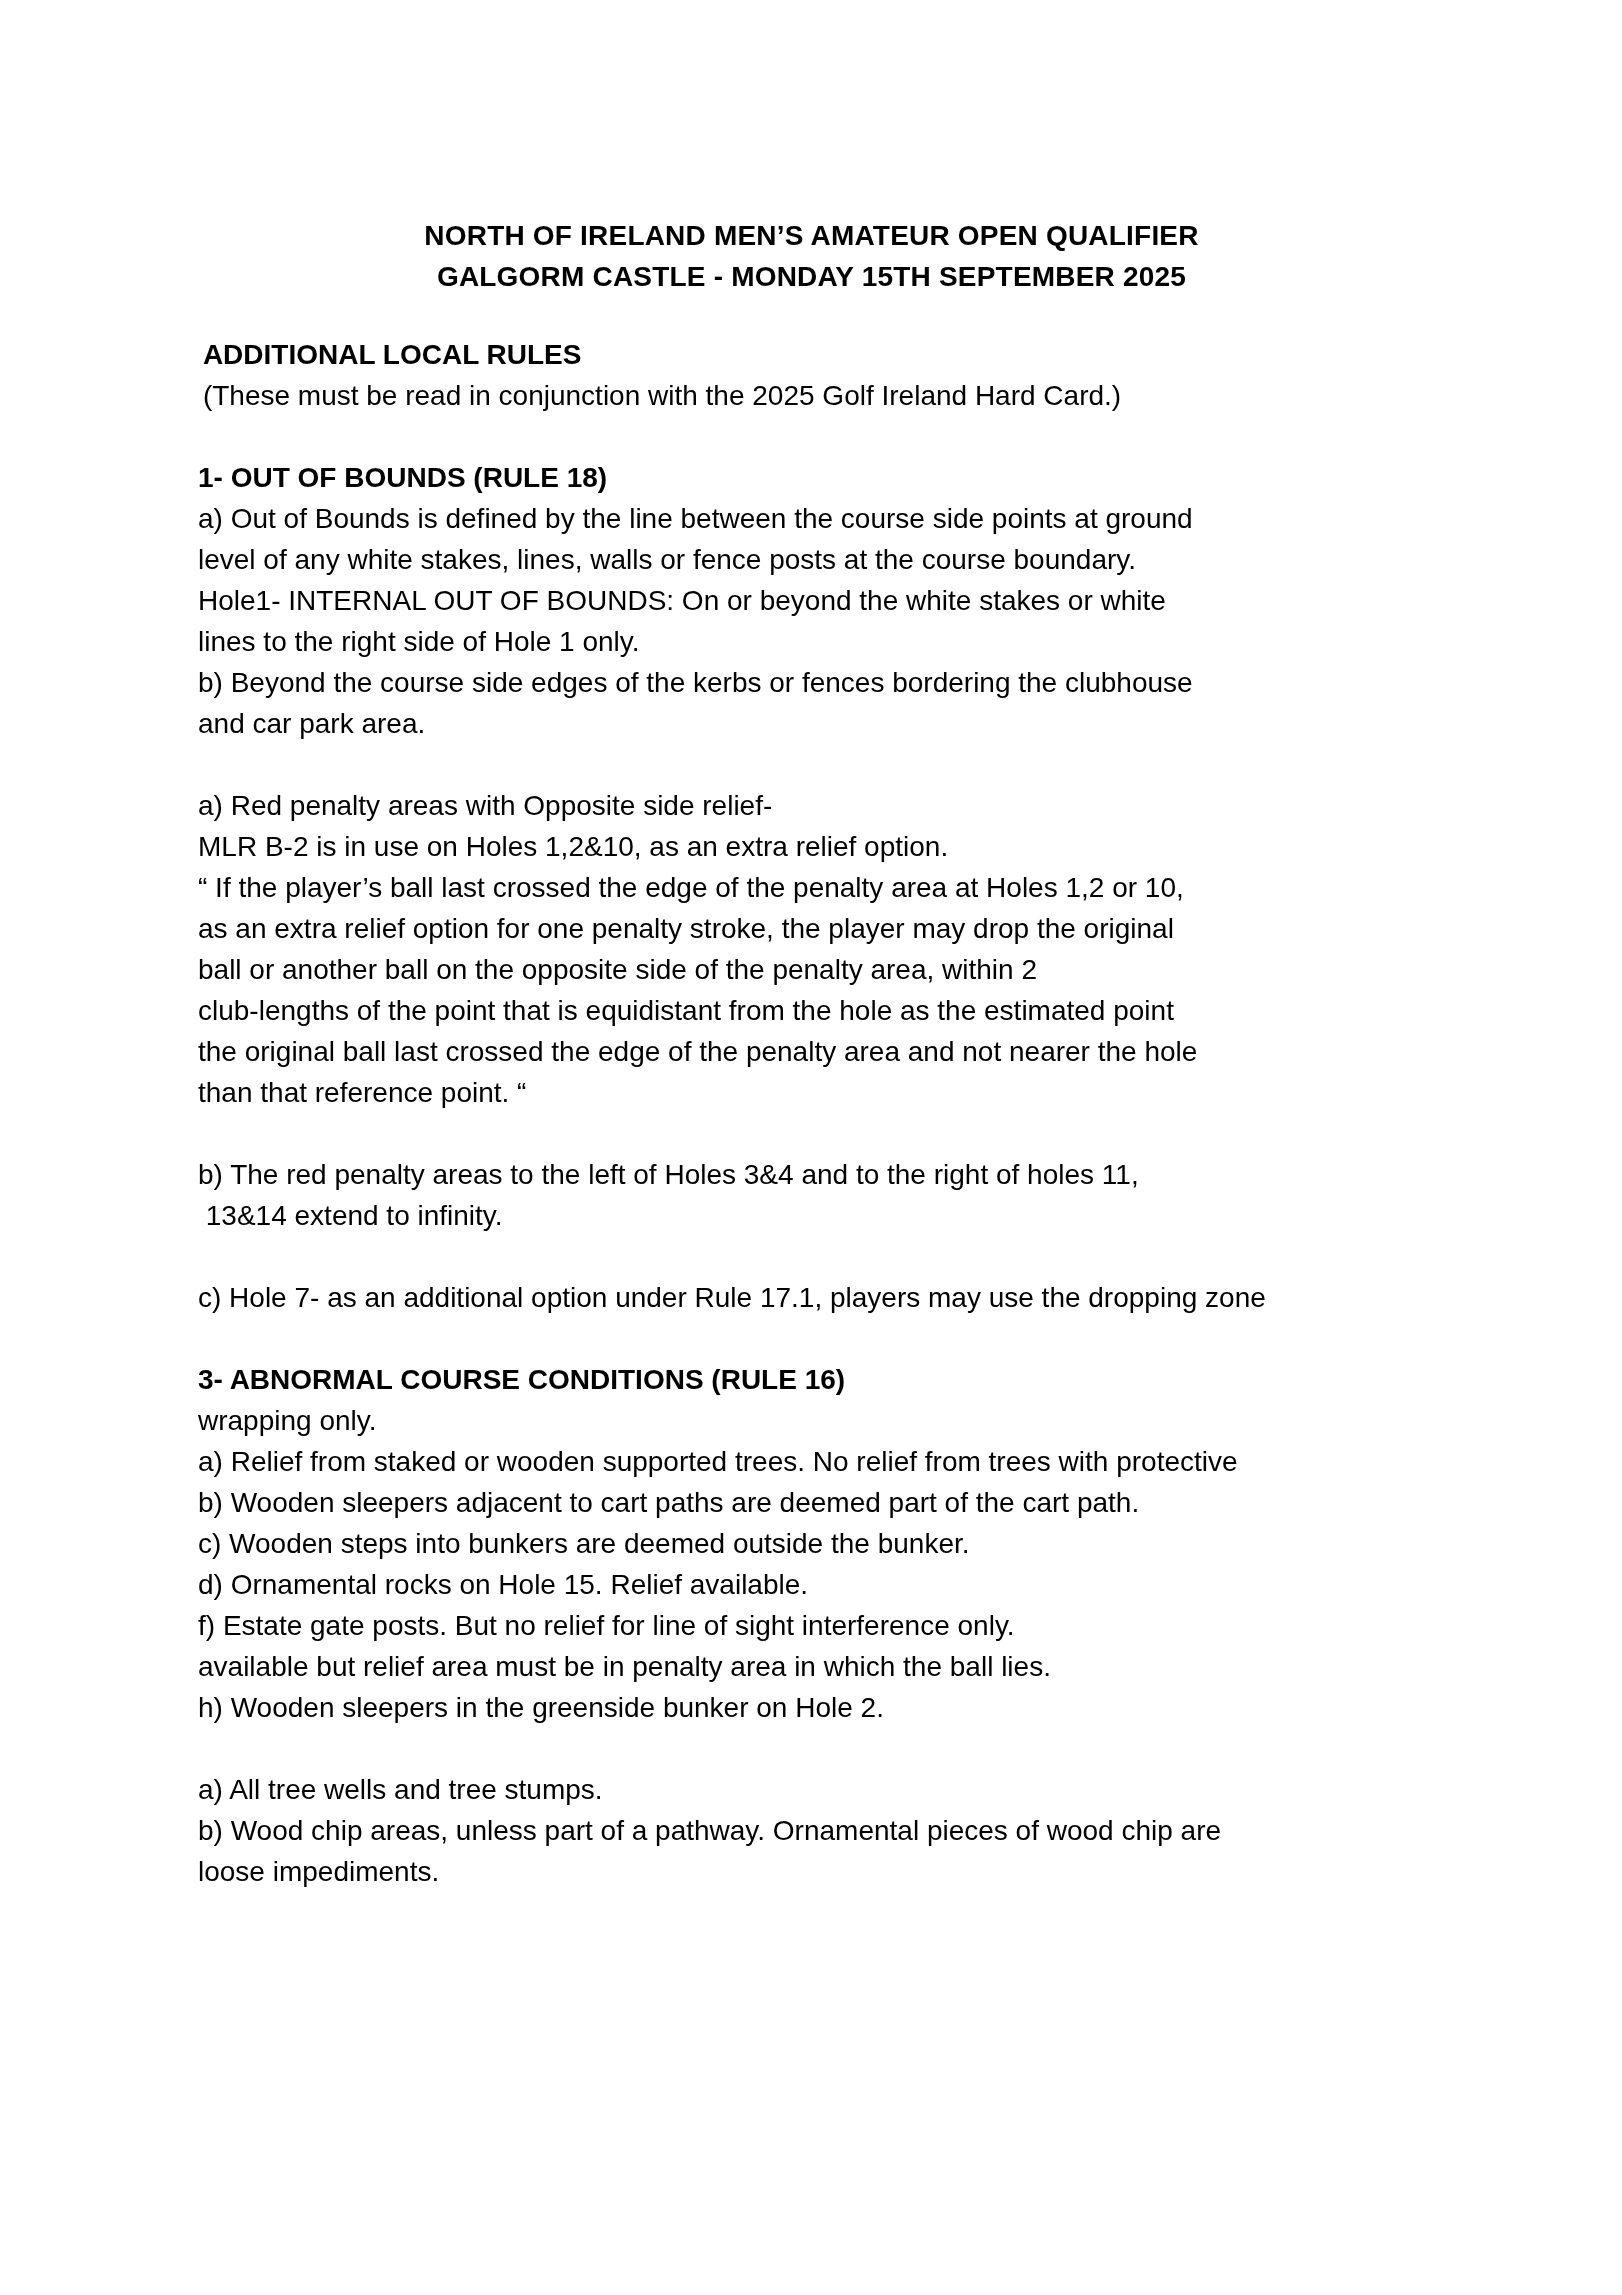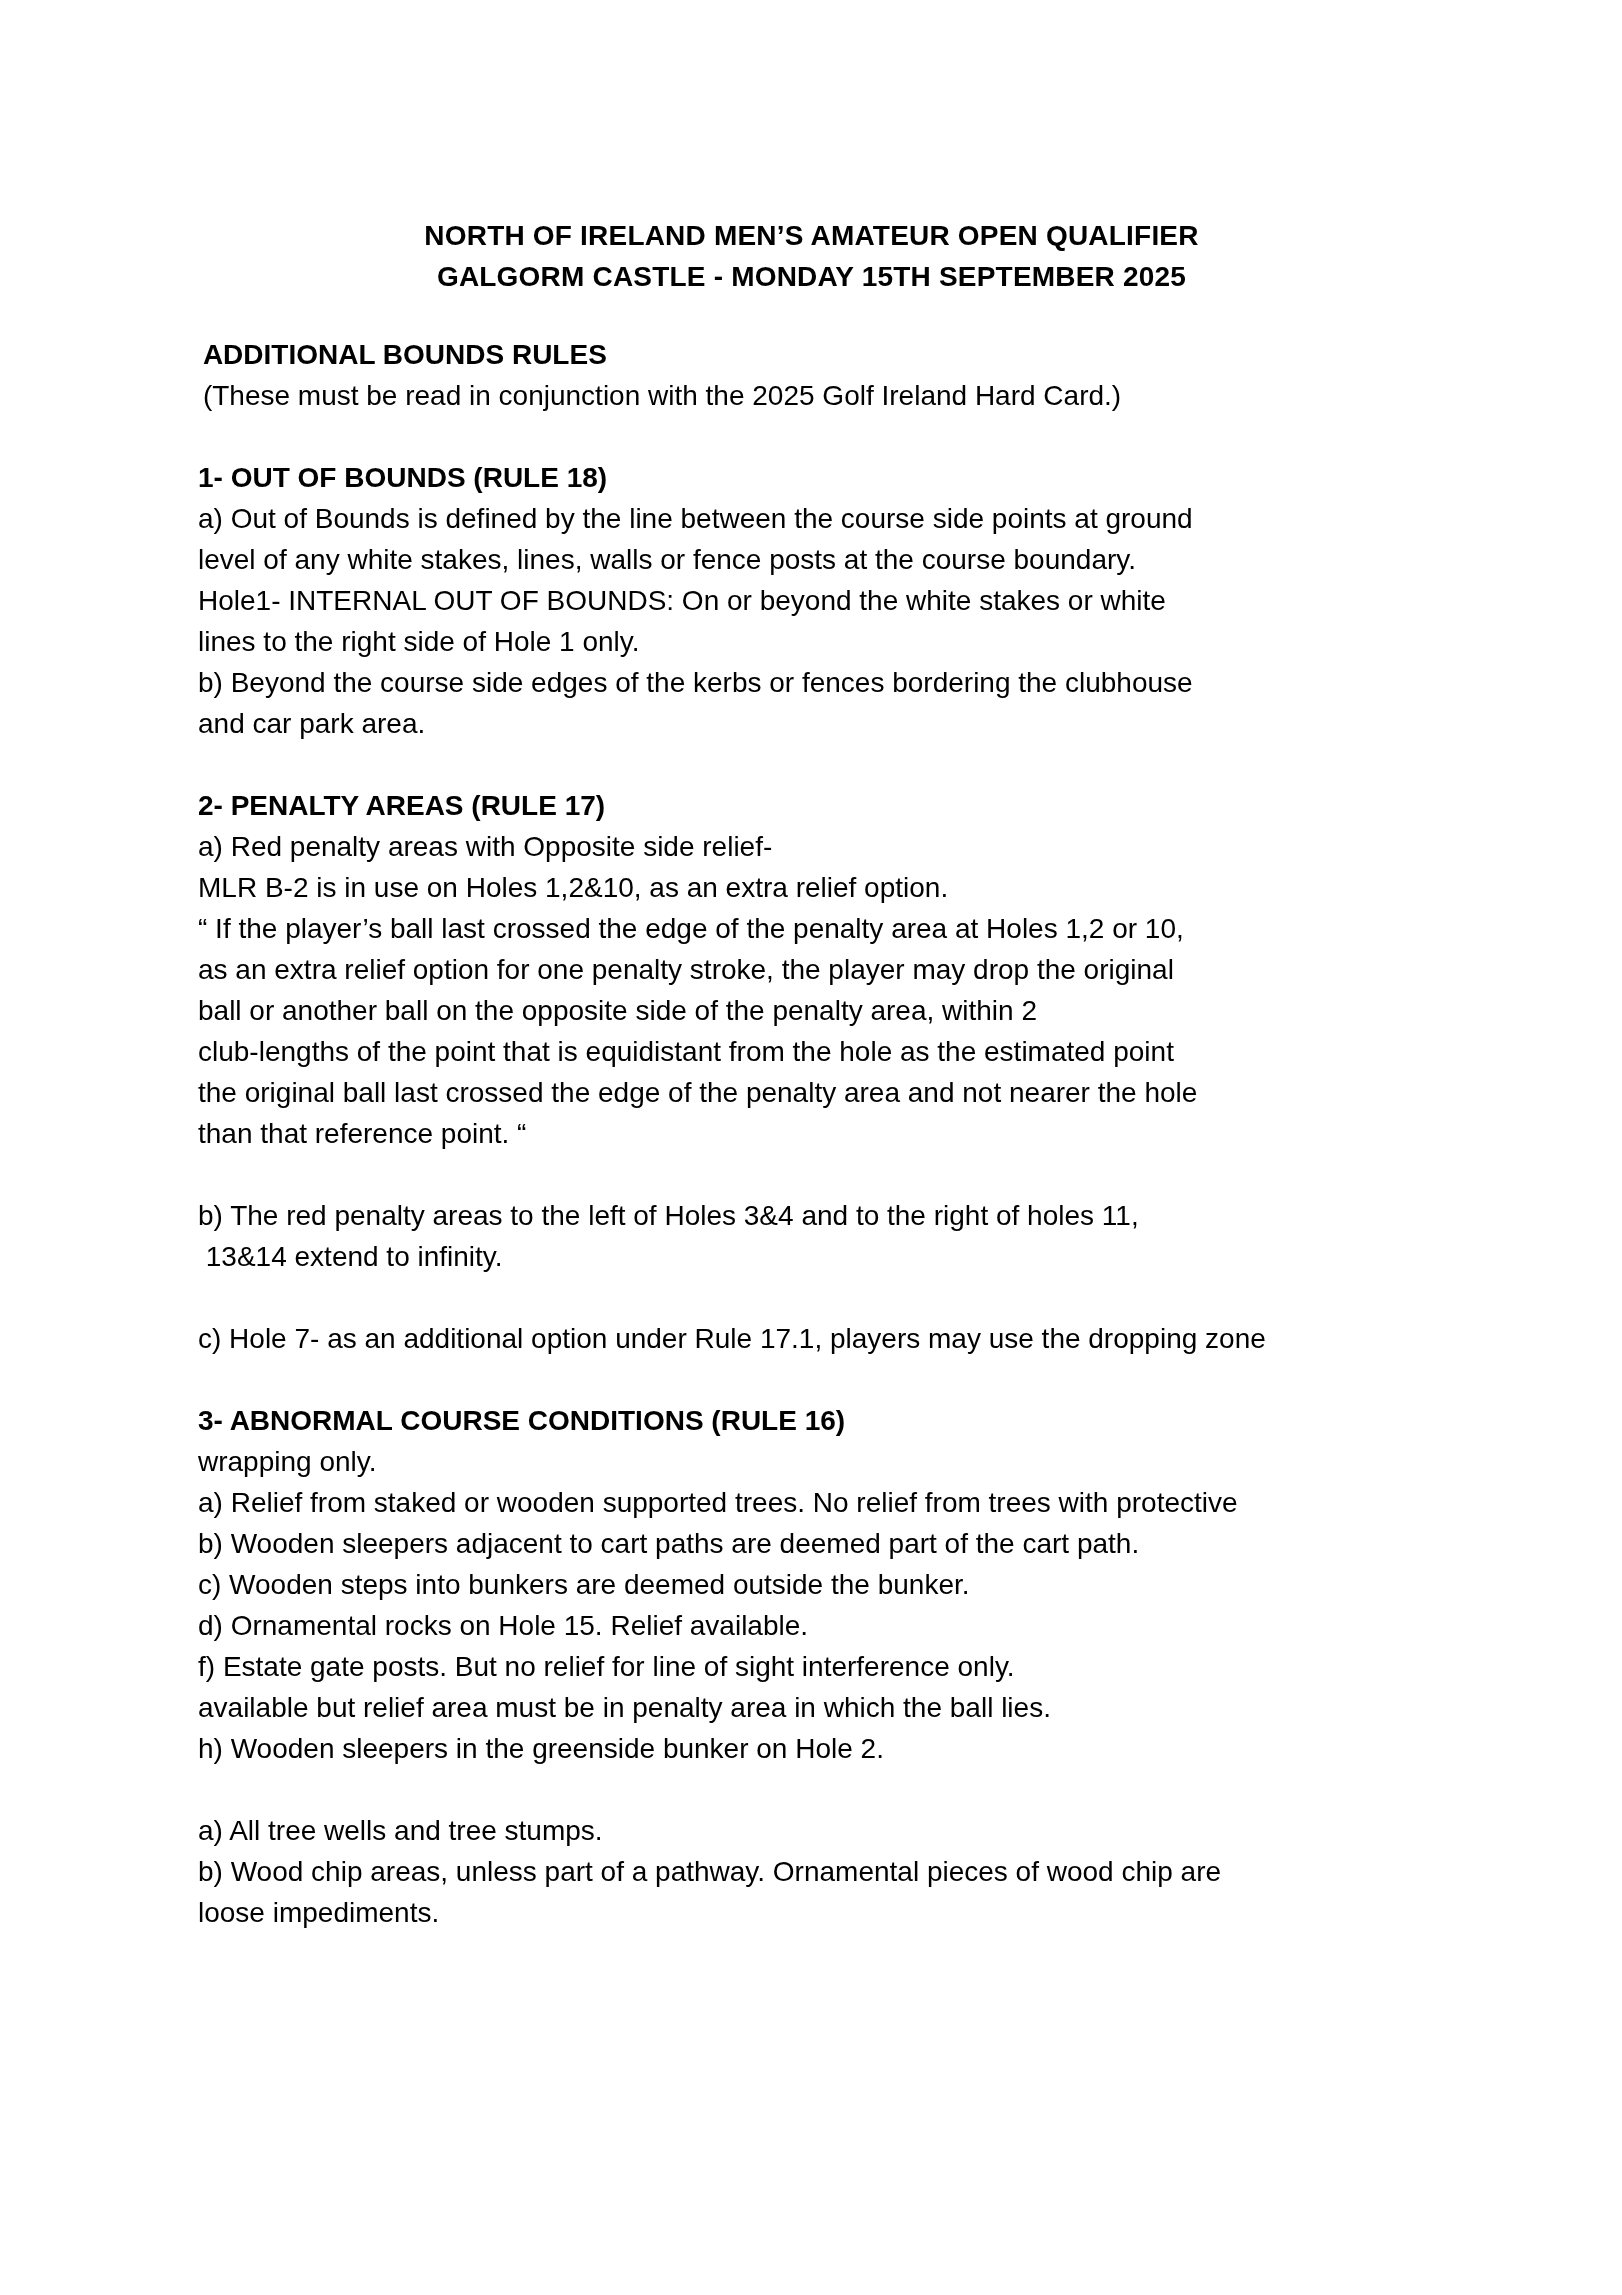--- a/index.html
+++ b/index.html
@@ -58,37 +58,36 @@
 
 <div class="page">
 
   <div class="title-block">
     <span class="title-line">NORTH OF IRELAND MEN’S AMATEUR OPEN QUALIFIER</span>
     <span class="title-line">GALGORM CASTLE - MONDAY 15TH SEPTEMBER 2025</span>
   </div>
 
   <div class="content">
 
-    <span class="line bold indent">ADDITIONAL BOUNDS RULES</span>
+    <span class="line bold indent">ADDITIONAL LOCAL RULES</span>
     <span class="line indent">(These must be read in conjunction with the 2025 Golf Ireland Hard Card.)</span>
     <span class="gap"></span>
 
     <div>
       <span class="line bold">1- OUT OF BOUNDS (RULE 18)</span>
       <span class="line">a) Out of Bounds is defined by the line between the course side points at ground</span>
       <span class="line">level of any white stakes, lines, walls or fence posts at the course boundary.</span>
       <span class="line">Hole1- INTERNAL OUT OF BOUNDS: On or beyond the white stakes or white</span>
       <span class="line">lines to the right side of Hole 1 only.</span>
       <span class="line">b) Beyond the course side edges of the kerbs or fences bordering the clubhouse</span>
       <span class="line">and car park area.</span>
     </div>
     <span class="gap"></span>
 
     <div>
-      <span class="line bold">2- PENALTY AREAS (RULE 17)</span>
       <span class="line">a) Red penalty areas with Opposite side relief-</span>
       <span class="line">MLR B-2 is in use on Holes 1,2&amp;10, as an extra relief option.</span>
       <span class="line">“ If the player’s ball last crossed the edge of the penalty area at Holes 1,2 or 10,</span>
       <span class="line">as an extra relief option for one penalty stroke, the player may drop the original</span>
       <span class="line">ball or another ball on the opposite side of the penalty area, within 2</span>
       <span class="line">club-lengths of the point that is equidistant from the hole as the estimated point</span>
       <span class="line">the original ball last crossed the edge of the penalty area and not nearer the hole</span>
       <span class="line">than that reference point. “</span>
       <span class="gap"></span>
       <span class="line">b) The red penalty areas to the left of Holes 3&amp;4 and to the right of holes 11,</span>

